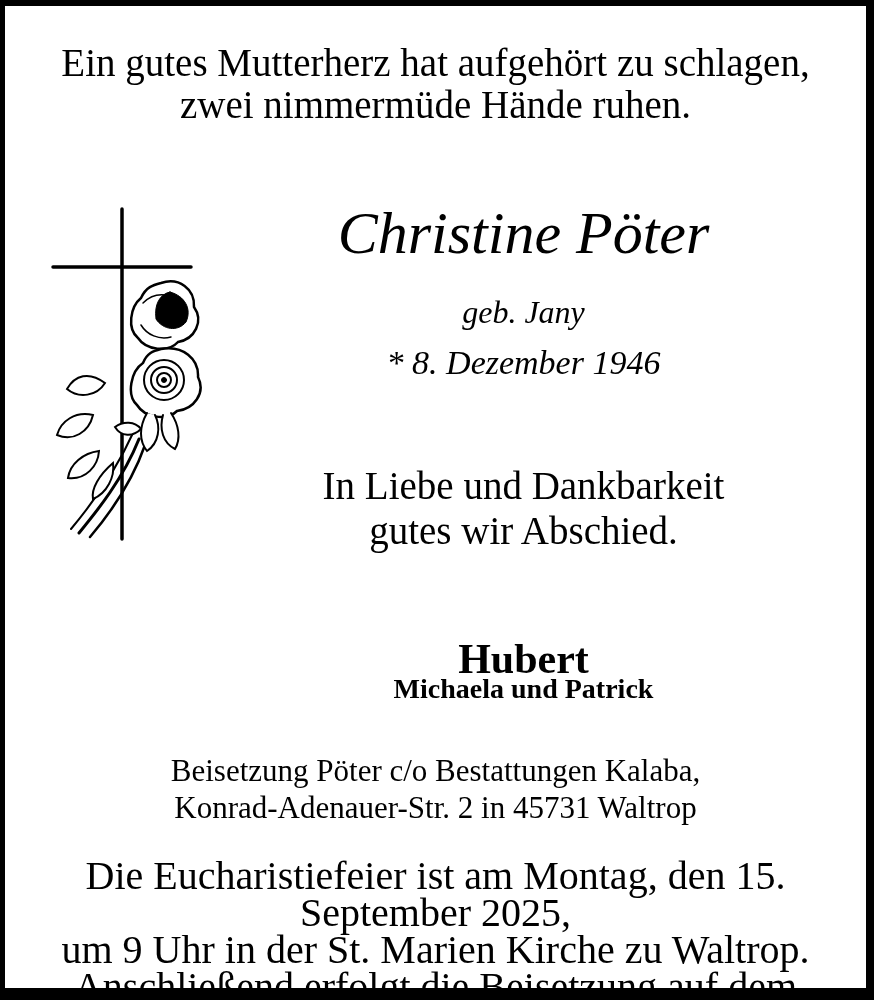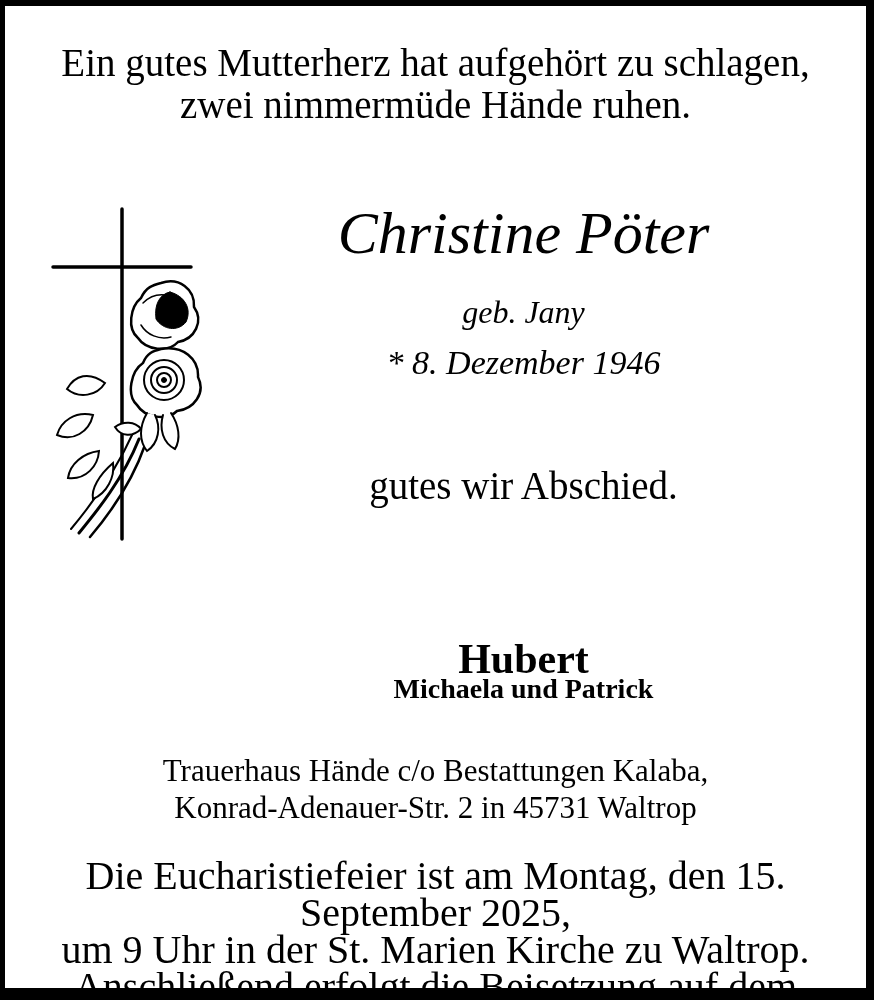--- a/index.html
+++ b/index.html
@@ -133,28 +133,29 @@
 
   <div class="abs offset center name">Christine Pöter</div>
 
   <div class="abs offset center maiden">geb. Jany</div>
 
   <div class="abs offset dates">
     <span>* 8. Dezember 1946</span>
   </div>
 
   <div class="abs offset center farewell">
+    <div>In Liebe und Dankbarkeit</div>
     <div>gutes wir Abschied.</div>
   </div>
 
   <div class="abs offset center mourner1">Hubert</div>
   <div class="abs offset center mourner2">Michaela und Patrick</div>
 
   <div class="abs full center funeral-home">
-    <div>Trauerhaus Hände c/o Bestattungen Kalaba,</div>
+    <div>Beisetzung Pöter c/o Bestattungen Kalaba,</div>
     <div>Konrad-Adenauer-Str. 2 in 45731 Waltrop</div>
   </div>
 
   <div class="abs full center service">
     <div>Die Eucharistiefeier ist am Montag, den 15. September 2025,</div>
     <div>um 9 Uhr in der St. Marien Kirche zu Waltrop.</div>
     <div>Anschließend erfolgt die Beisetzung auf dem Friedhof in Waltrop.</div>
   </div>
 
 </div>

